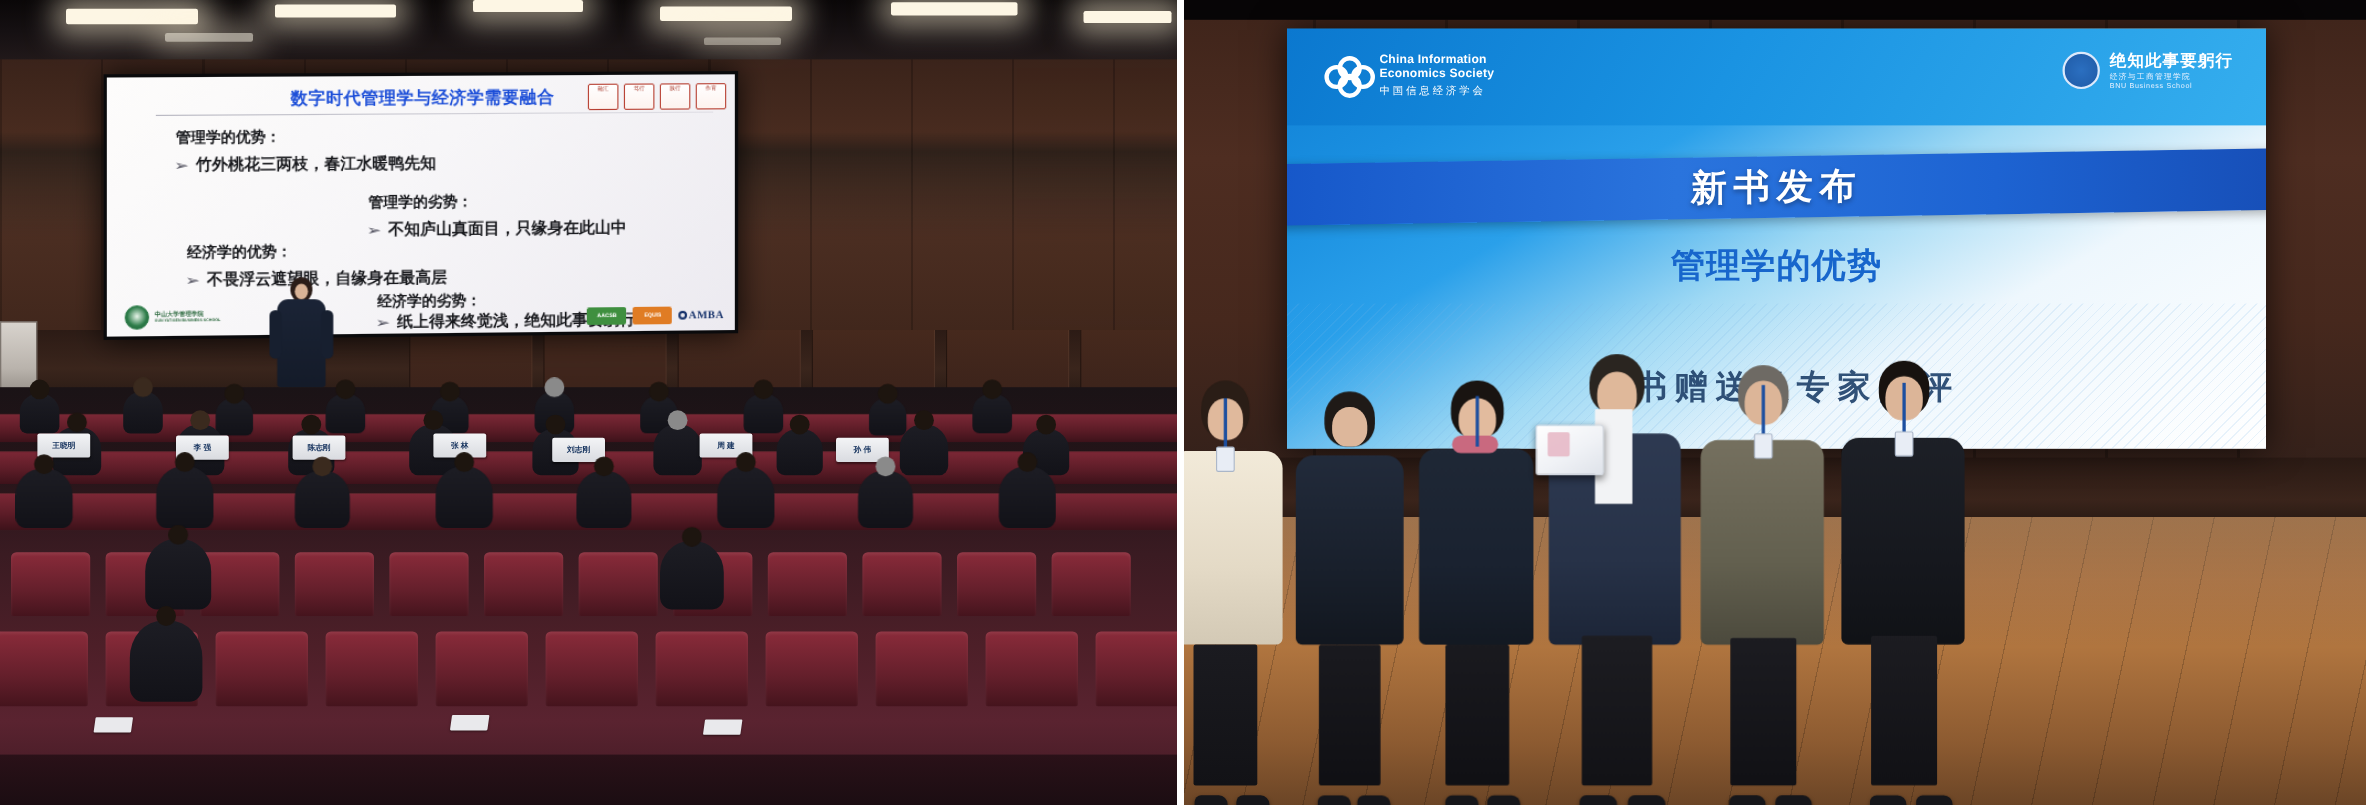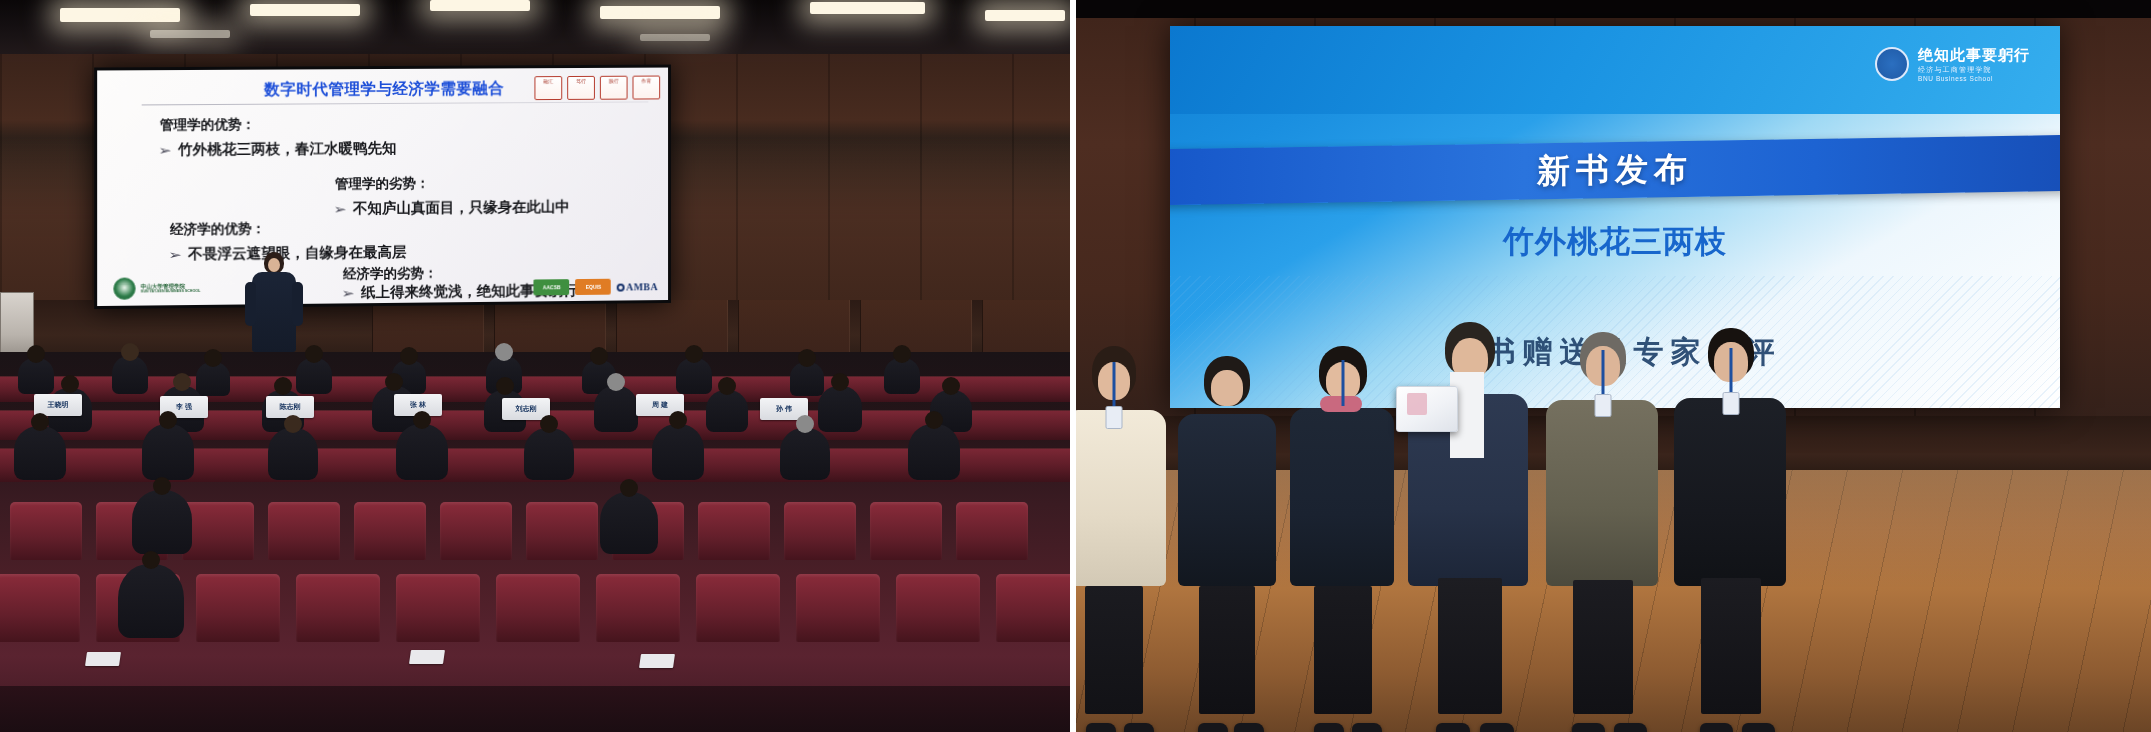--- a/index.html
+++ b/index.html
@@ -416,35 +416,48 @@
     <div class="r-wall" data-name="stage-wood-wall"></div>
     <div class="r-wall-low" data-name="stage-wall-lower"></div>
     <div class="socket" data-name="wall-socket"></div>
     <div class="floor" data-name="stage-wood-floor"></div>
     <div class="floor-gloss" data-name="floor-reflection"></div>
 
     <div class="led" data-name="led-presentation-screen">
       <div class="led-top" data-name="led-header-band"></div>
       <div class="led-dots" data-name="led-pattern-texture"></div>
 
+      <div class="ces-logo" data-name="society-logo">
+        <div class="ces-mark" data-name="society-emblem-icon">
+          <i style="left:0;top:8px;width:14px;height:14px;"></i>
+          <i style="left:12px;top:0;width:14px;height:14px;"></i>
+          <i style="left:12px;top:16px;width:14px;height:14px;"></i>
+          <i style="left:24px;top:8px;width:14px;height:14px;"></i>
+        </div>
+        <div data-name="society-logo-text">
+          <div class="ces-en" data-name="society-name-en-1">China Information</div>
+          <div class="ces-en" data-name="society-name-en-2">Economics Society</div>
+          <div class="ces-cn" data-name="society-name-cn">中国信息经济学会</div>
+        </div>
+      </div>
 
       <div class="bnu-logo" data-name="university-logo">
         <div class="bnu-seal" data-name="university-seal-icon"></div>
         <div data-name="university-logo-text">
           <div class="bnu-cn" data-name="university-name-cn">绝知此事要躬行</div>
           <div class="bnu-sub" data-name="university-school-cn">经济与工商管理学院</div>
           <div class="bnu-en" data-name="university-name-en">BNU Business School</div>
         </div>
       </div>
 
       <div class="banner" data-name="announcement-banner-bar"></div>
       <div class="banner-txt" data-name="announcement-banner-label">新书发布</div>
 
       <div class="book-title" data-name="book-title">
-        <div data-name="book-title-line-2">竹外桃花三两枝</div>
+        <div data-name="book-title-line-2">管理学的优势</div>
       </div>
 
       <div class="sub-line" data-name="ceremony-subtitle">新书赠送及专家点评</div>
     </div>
 
     <div class="ppl" style="left:-30px;width:140px;height:230px;" data-name="ceremony-person-1">
       <div class="ph" style="top:-10px;width:44px;height:52px;background:#2a1d16;" data-name="person-hair"></div>
       <div class="ph" style="top:6px;width:32px;height:38px;background:#e0b99c;" data-name="person-face"></div>
       <div class="ptorso" style="left:18px;width:104px;height:176px;background:linear-gradient(180deg,#f2ead9 0%,#e4dac6 60%,#d3c9b5 100%);" data-name="person-coat"></div>
       <div class="lanyard" data-name="lanyard"></div>

